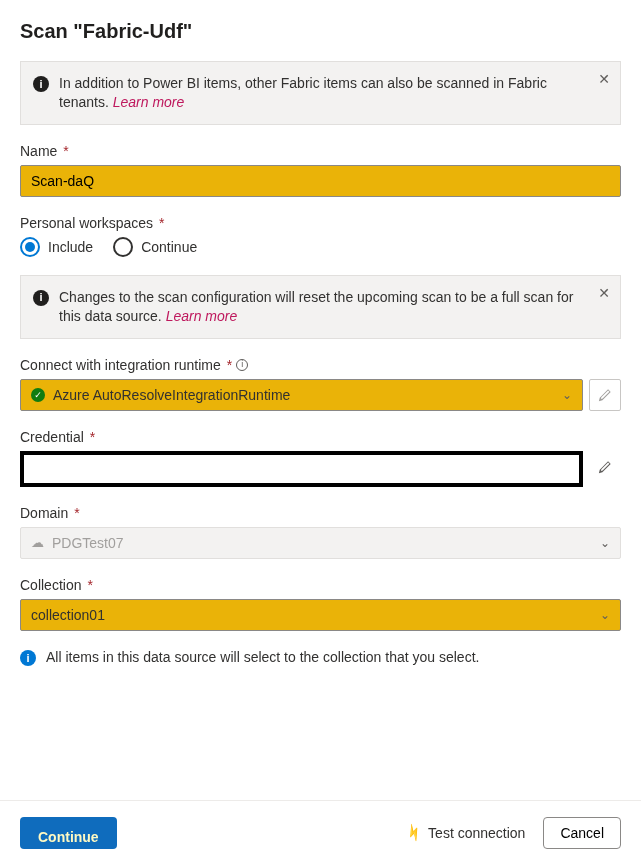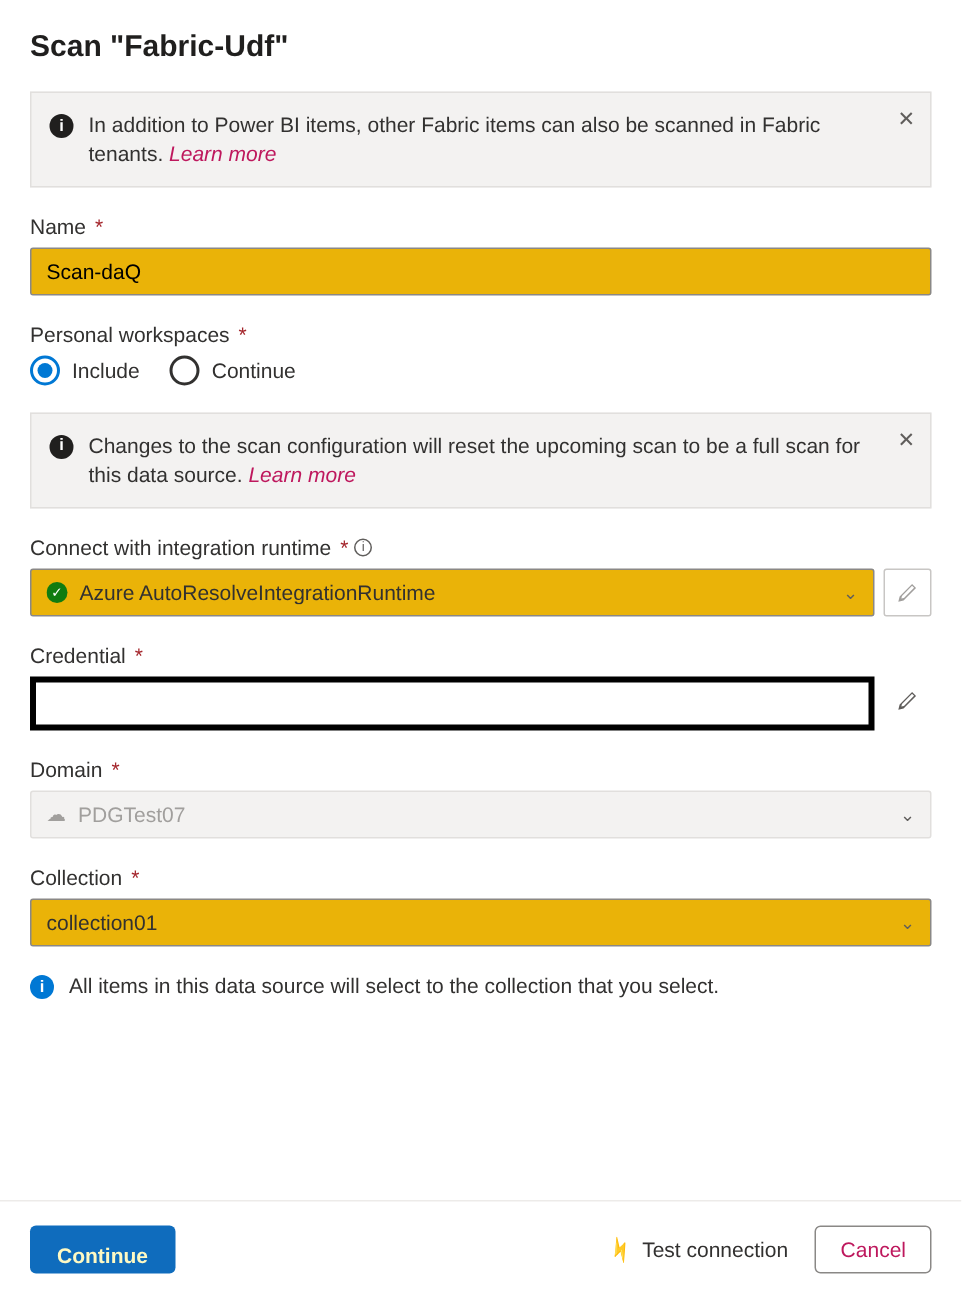--- a/index.html
+++ b/index.html
@@ -183,21 +183,21 @@
       border: none;
       height: 32px;
       padding: 12px 18px;
       border-radius: 4px;
       font-size: 14px;
       font-weight: 600;
       cursor: pointer;
     }
     .btn-secondary {
       background: #fff;
-      color: #be185d;
+      color: #000000;
       border: 1px solid #8a8886;
       height: 32px;
       padding: 0 16px;
       border-radius: 4px;
       font-size: 14px;
       cursor: pointer;
     }
     .test-link {
       display: flex;
       align-items: center;

